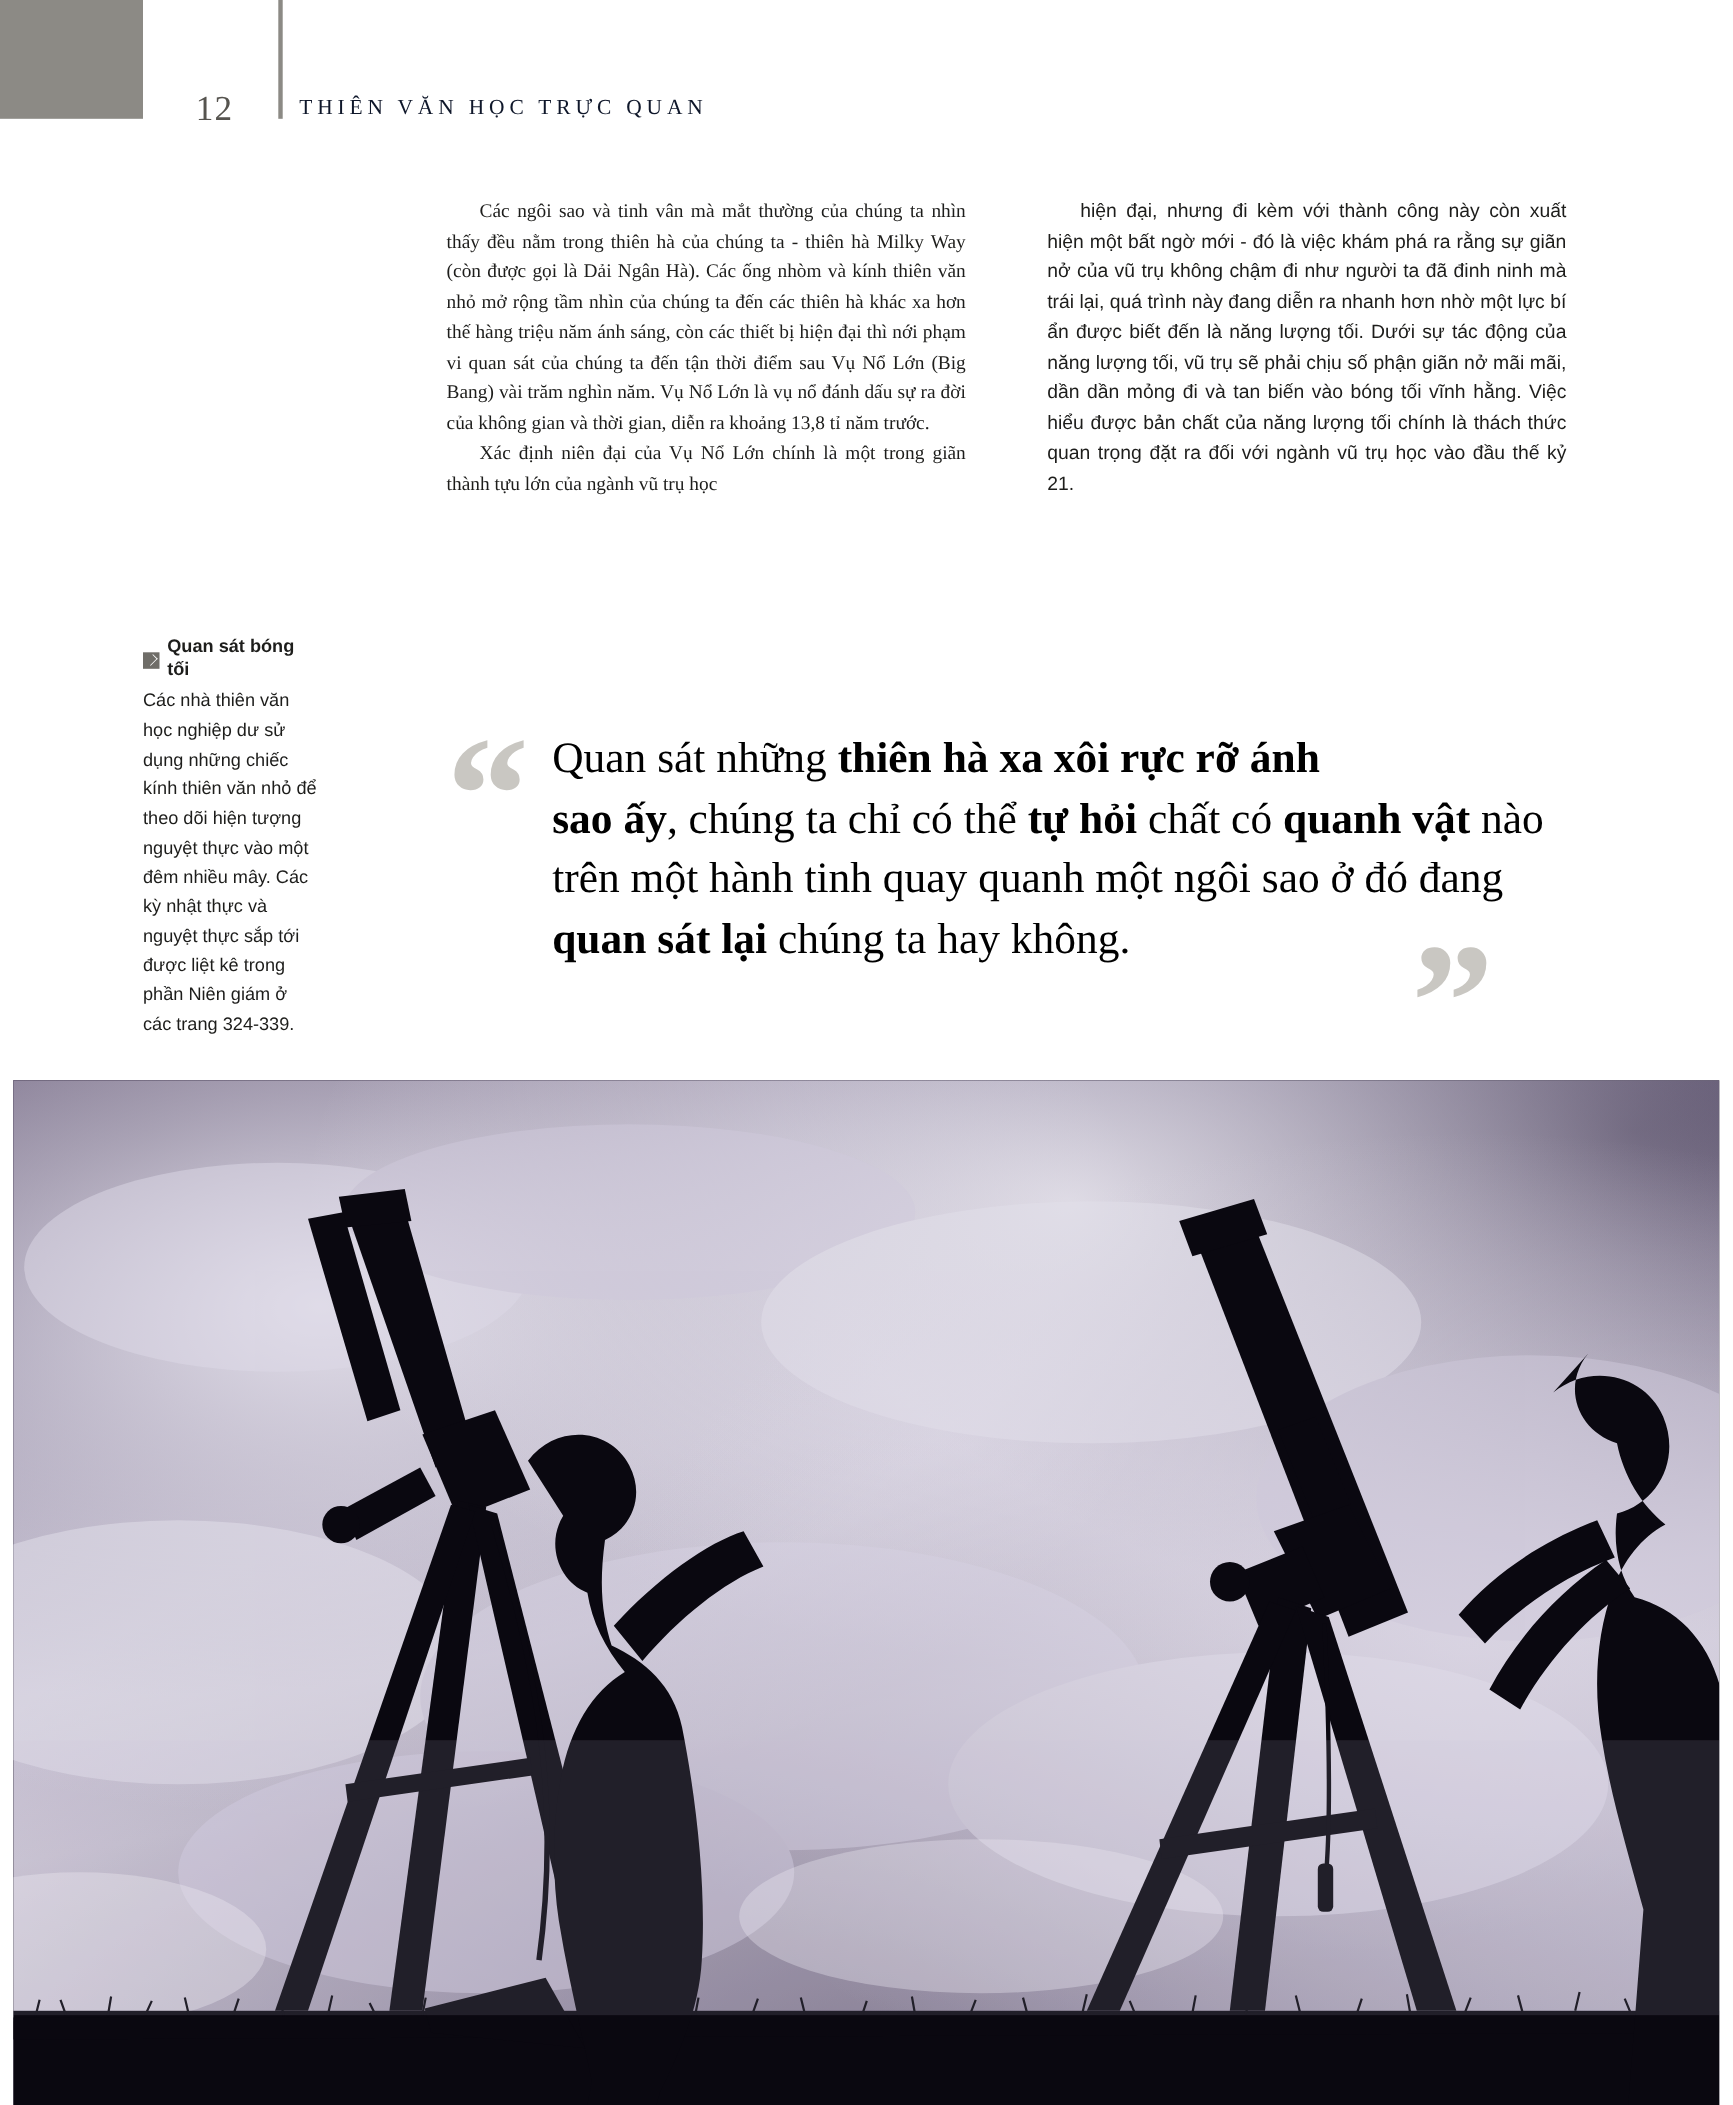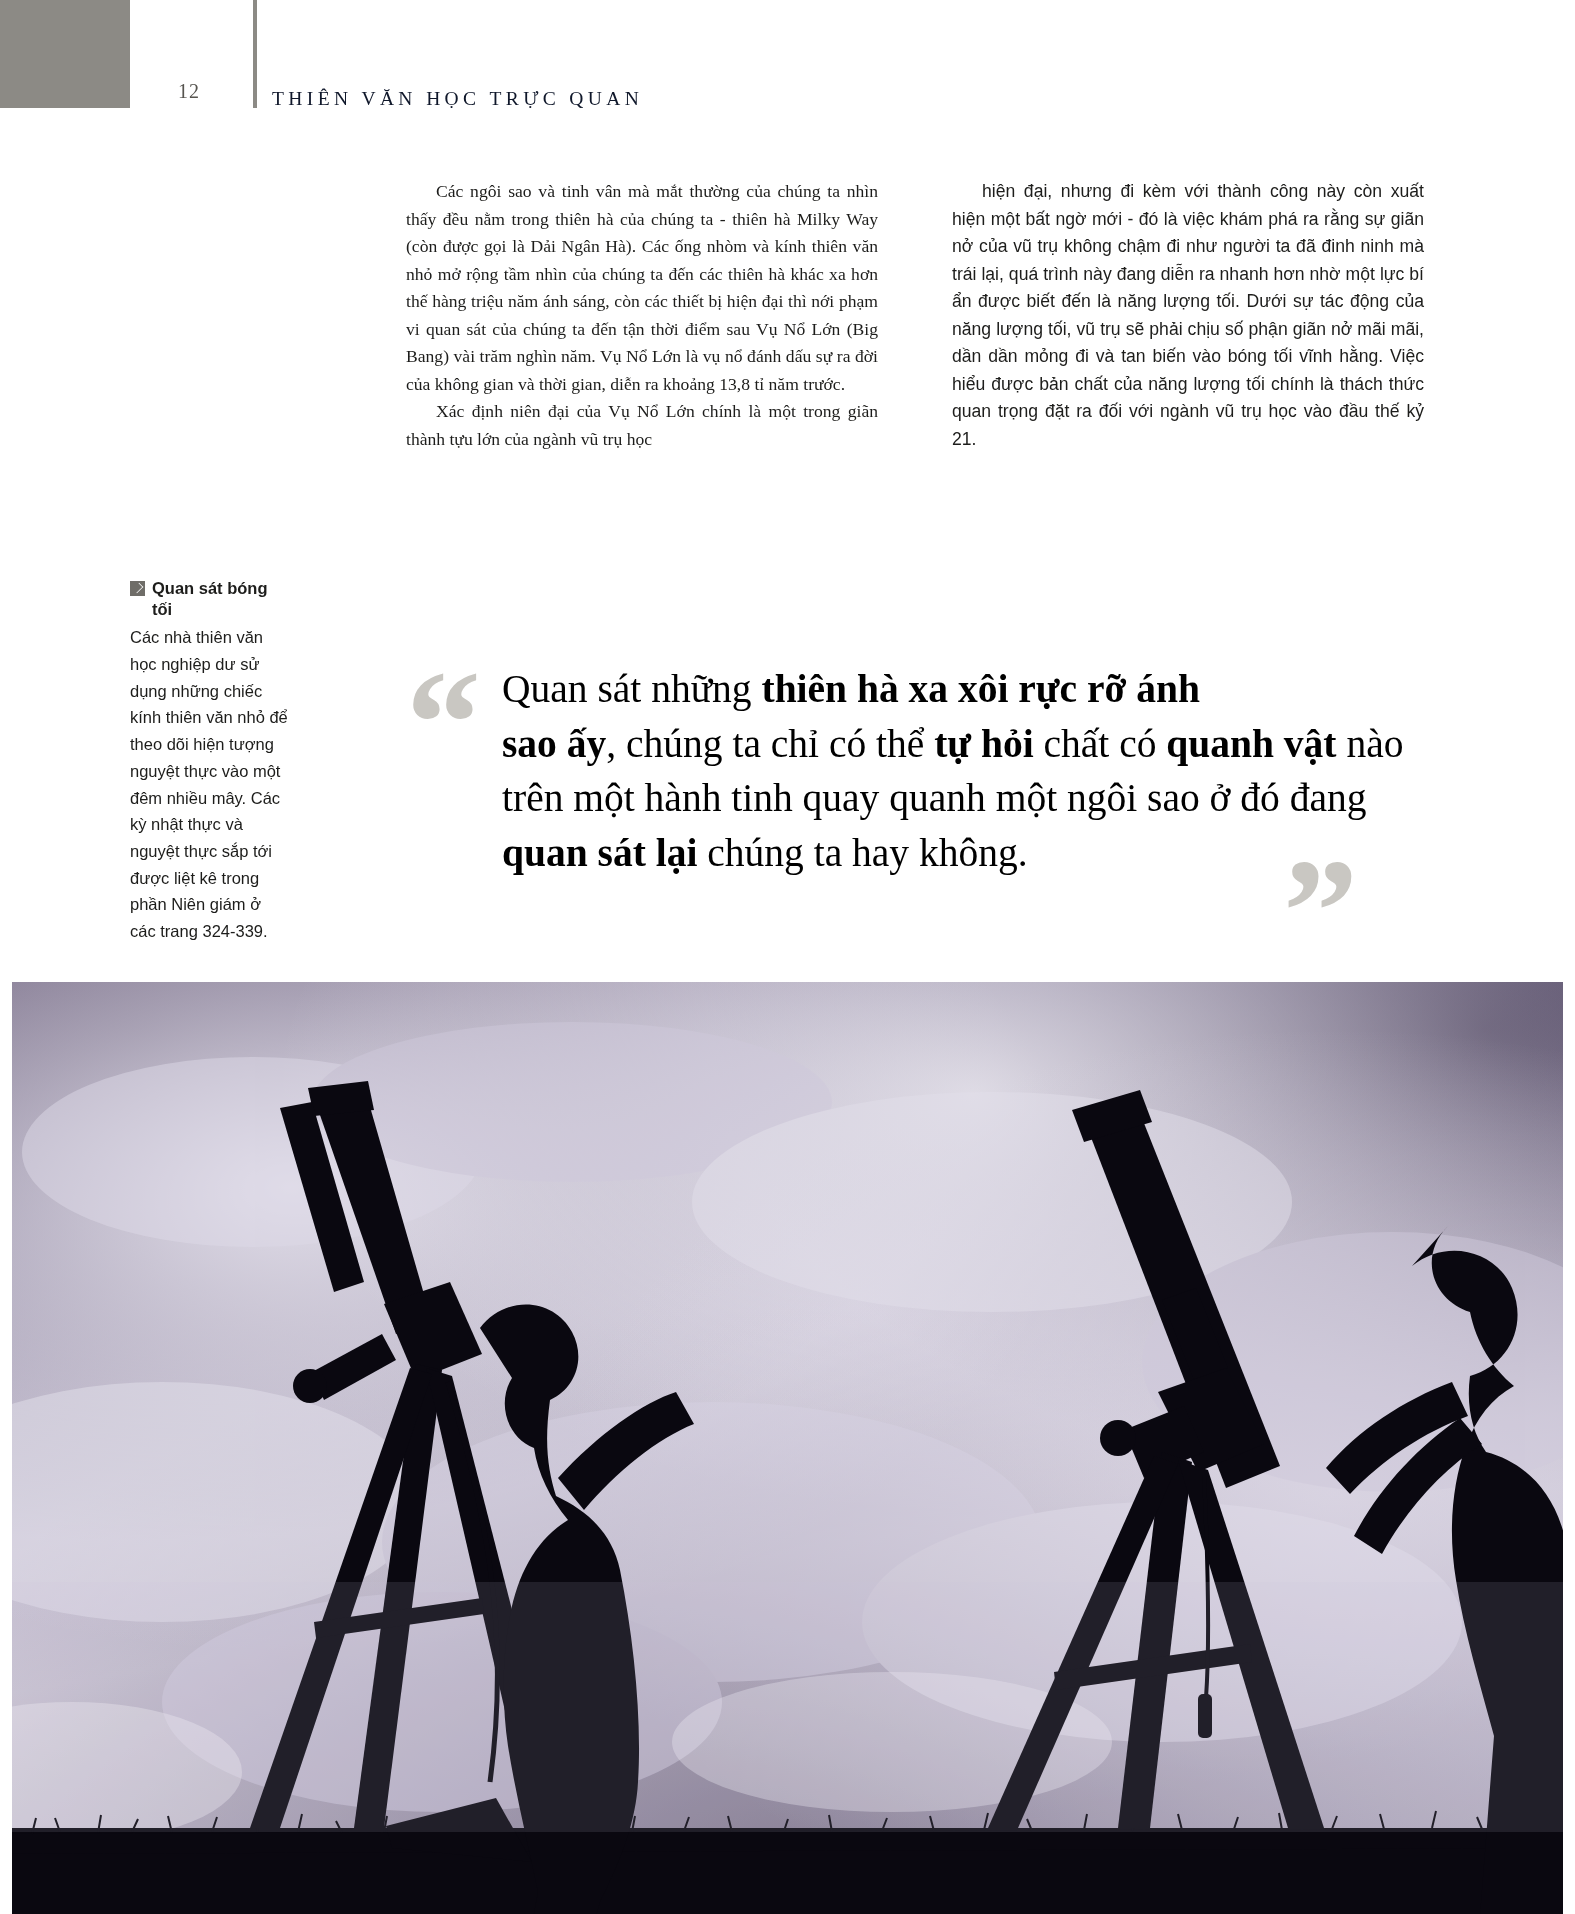--- a/index.html
+++ b/index.html
@@ -29,21 +29,21 @@
     left: 253px;
     top: 0;
     width: 4px;
     height: 108px;
     background: #8c8a85;
   }
   .page-number {
     position: absolute;
     left: 178px;
     top: 80px;
-    font-size: 20px;
+    font-size: 32px;
     color: #56544f;
     font-family: "Liberation Serif", serif;
     letter-spacing: 1px;
   }
   .header-title {
     position: absolute;
     left: 272px;
     top: 88px;
     font-size: 19.5px;
     letter-spacing: 4.4px;
@@ -53,21 +53,21 @@
 
   
   .sidenote {
     position: absolute;
     left: 130px;
     top: 578px;
     width: 158px;
   }
   .sidenote-head {
     display: flex;
-    align-items: flex-start;
+    align-items: center;
     gap: 7px;
     margin-bottom: 5px;
   }
   .sidenote-icon {
     width: 15px;
     height: 15px;
     background: #6f6d68;
     position: relative;
     flex: 0 0 auto;
     margin-top: 3px;

